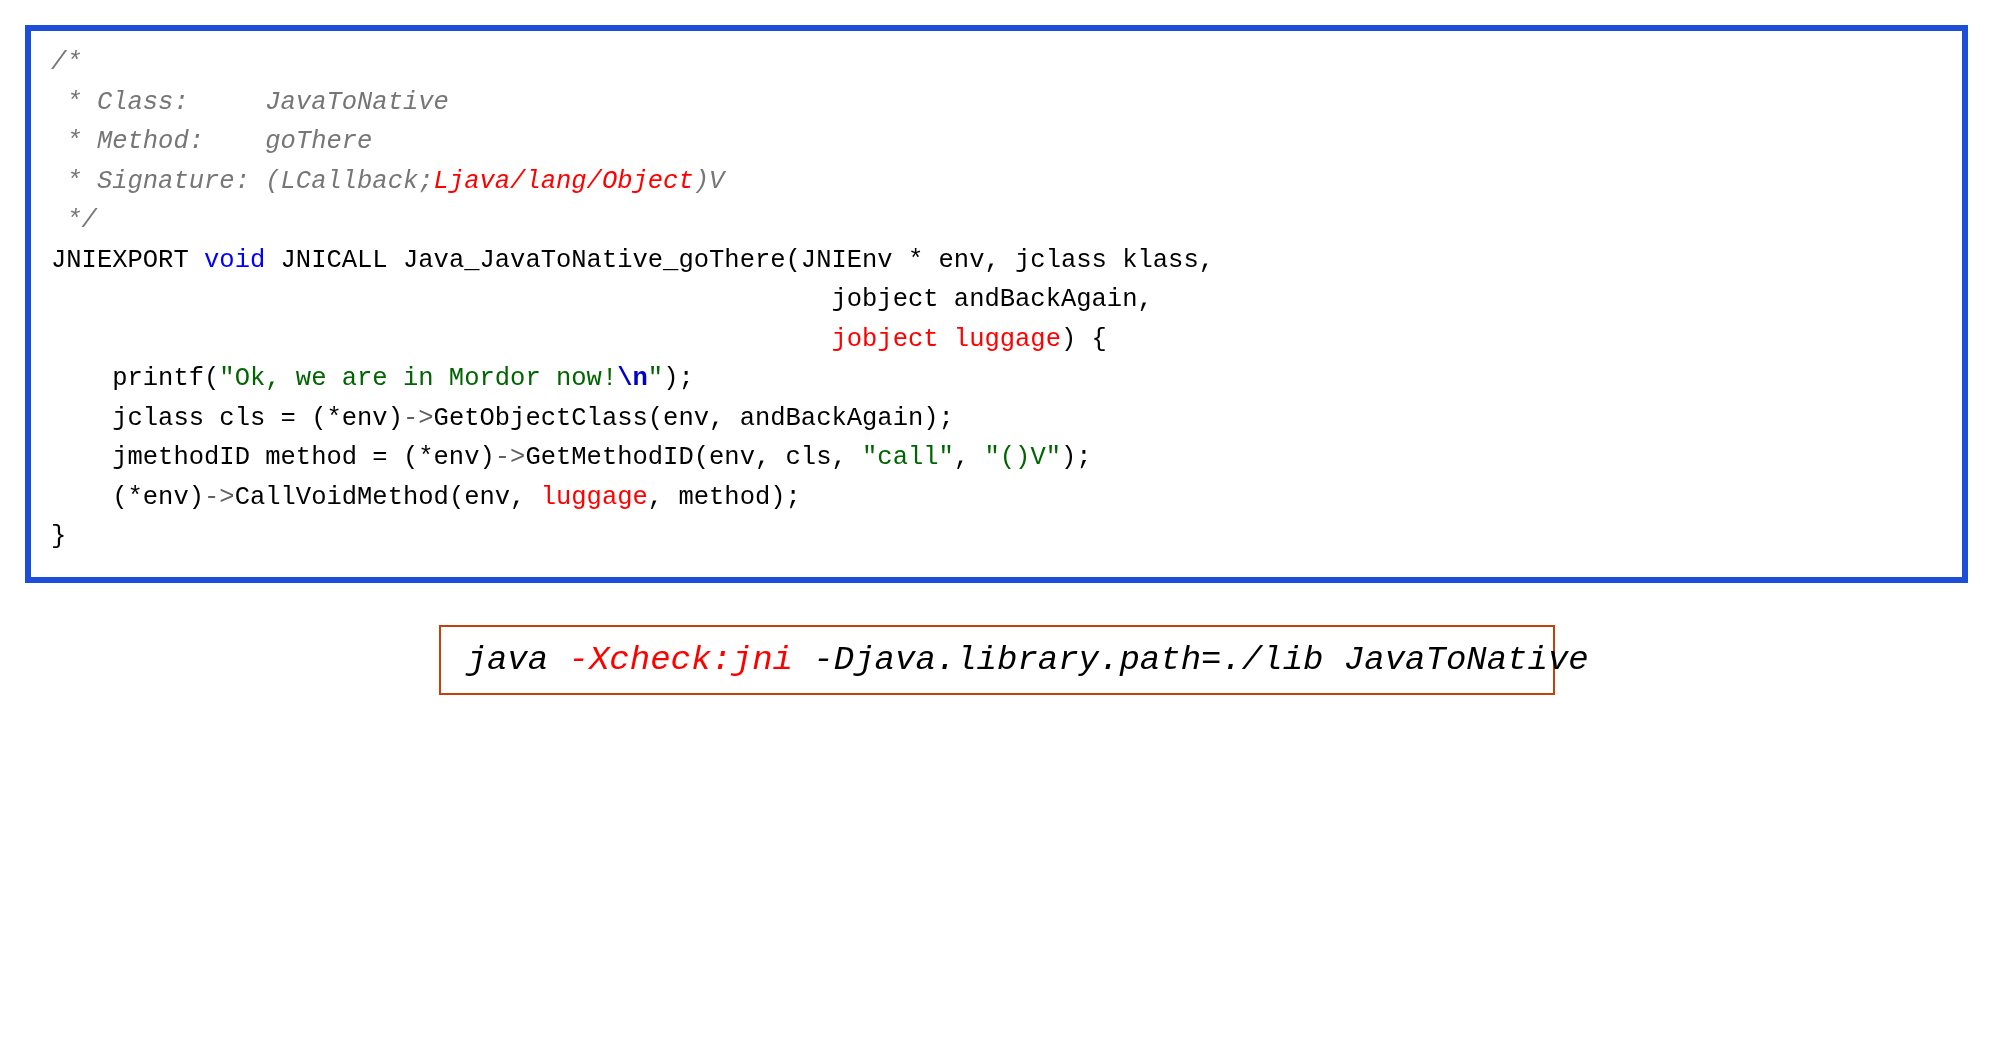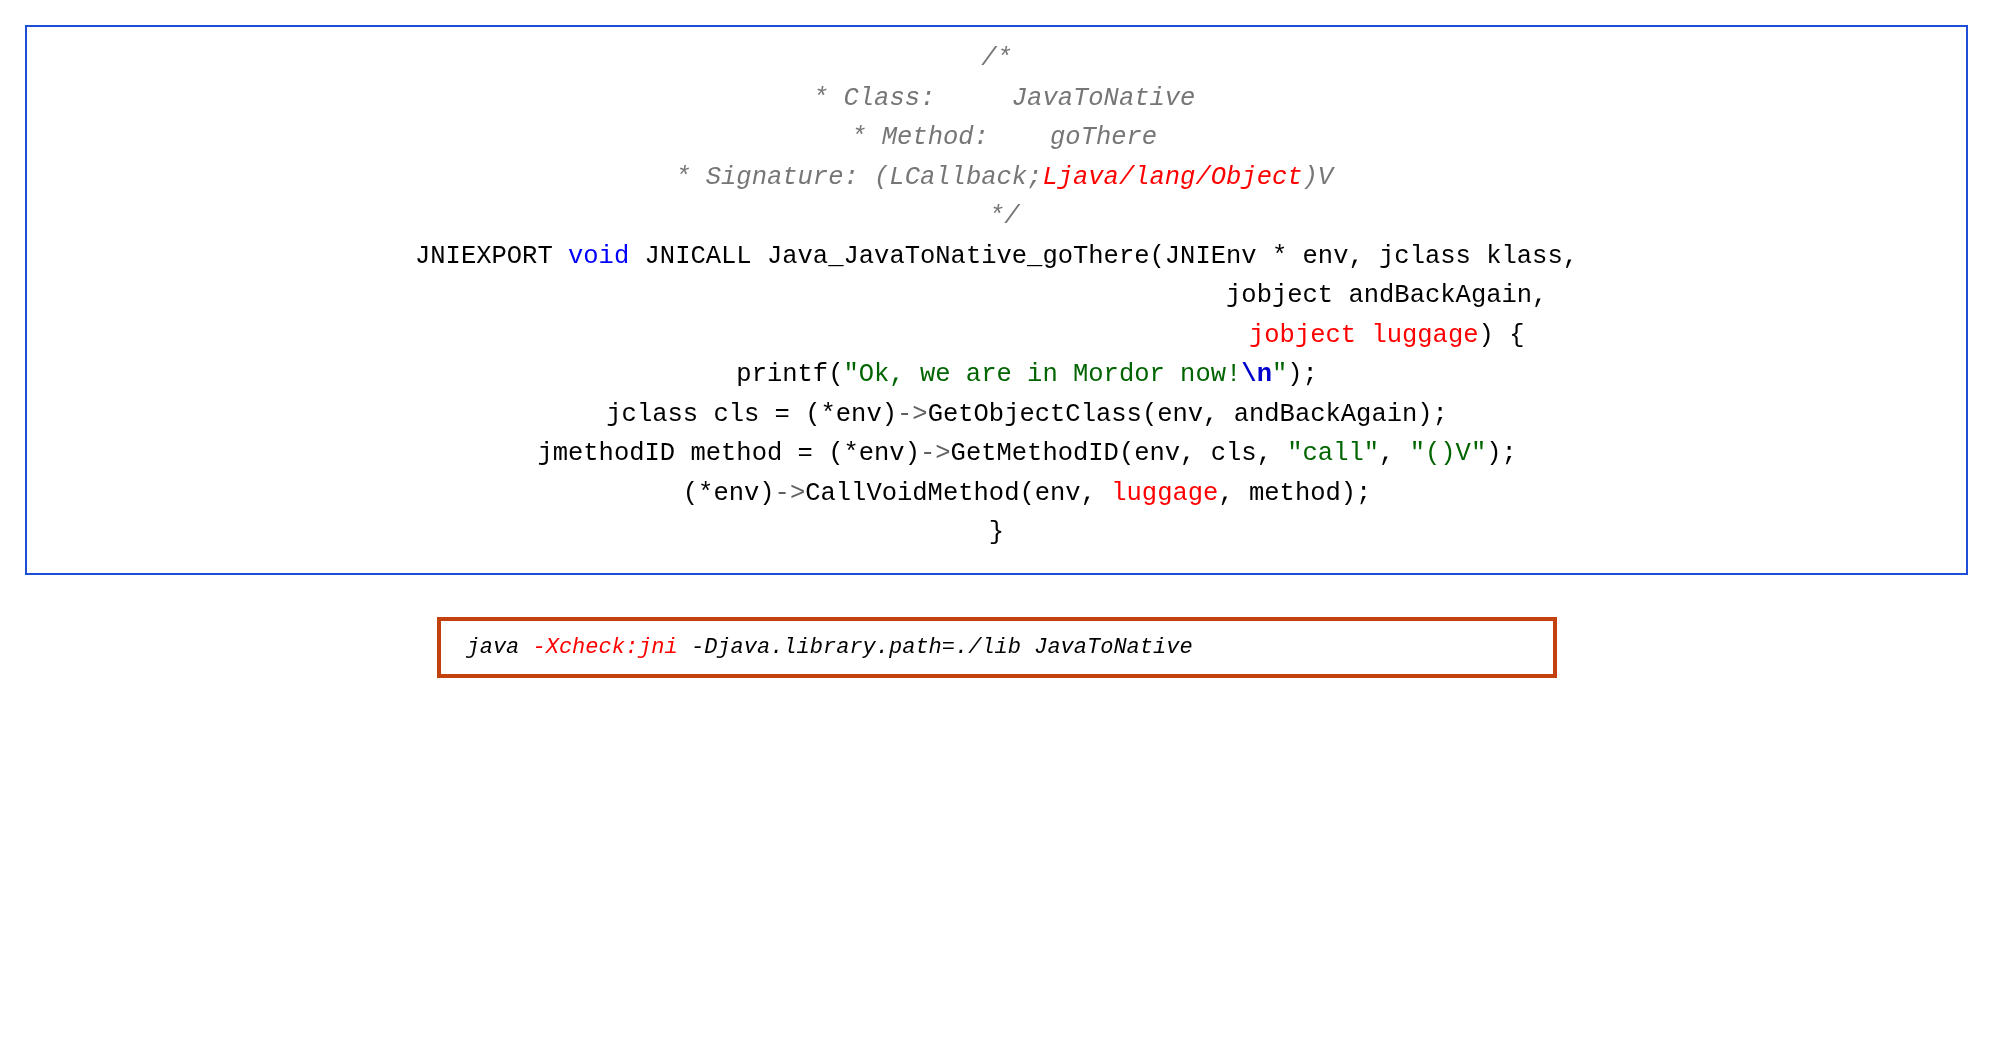--- a/index.html
+++ b/index.html
@@ -2,35 +2,34 @@
 <html><head>
 <meta charset="utf-8">
 <style>
   body {
     margin: 0;
     padding: 25px;
     background: #ffffff;
     font-family: Consolas, 'Courier New', monospace;
   }
   .code-box {
-    border: 2px solid #1d4ed8;
+    border: 6px solid #1d4ed8;
     padding: 12px 20px 20px 20px;
     font-size: 25.5px;
     line-height: 1.55;
     white-space: pre;
     font-family: Consolas, 'Courier New', monospace;
     margin-bottom: 42px;
-    text-align: center;
   }
   .command-box {
-    border: 4px solid #c2410c;
+    border: 2px solid #c2410c;
     width: 1060px;
     margin: 0 auto;
     padding: 14px 26px;
-    font-size: 22px;
+    font-size: 34px;
     white-space: pre;
     font-family: Consolas, 'Courier New', monospace;
     font-style: italic;
   }
   .comment  { color: #767676; font-style: italic; }
   .keyword  { color: #0000ff; }
   .string   { color: #006400; }
   .escape   { color: #0000cd; font-weight: bold; }
   .redtxt   { color: #ff0000; }
   .redit    { color: #ff0000; font-style: italic; }

